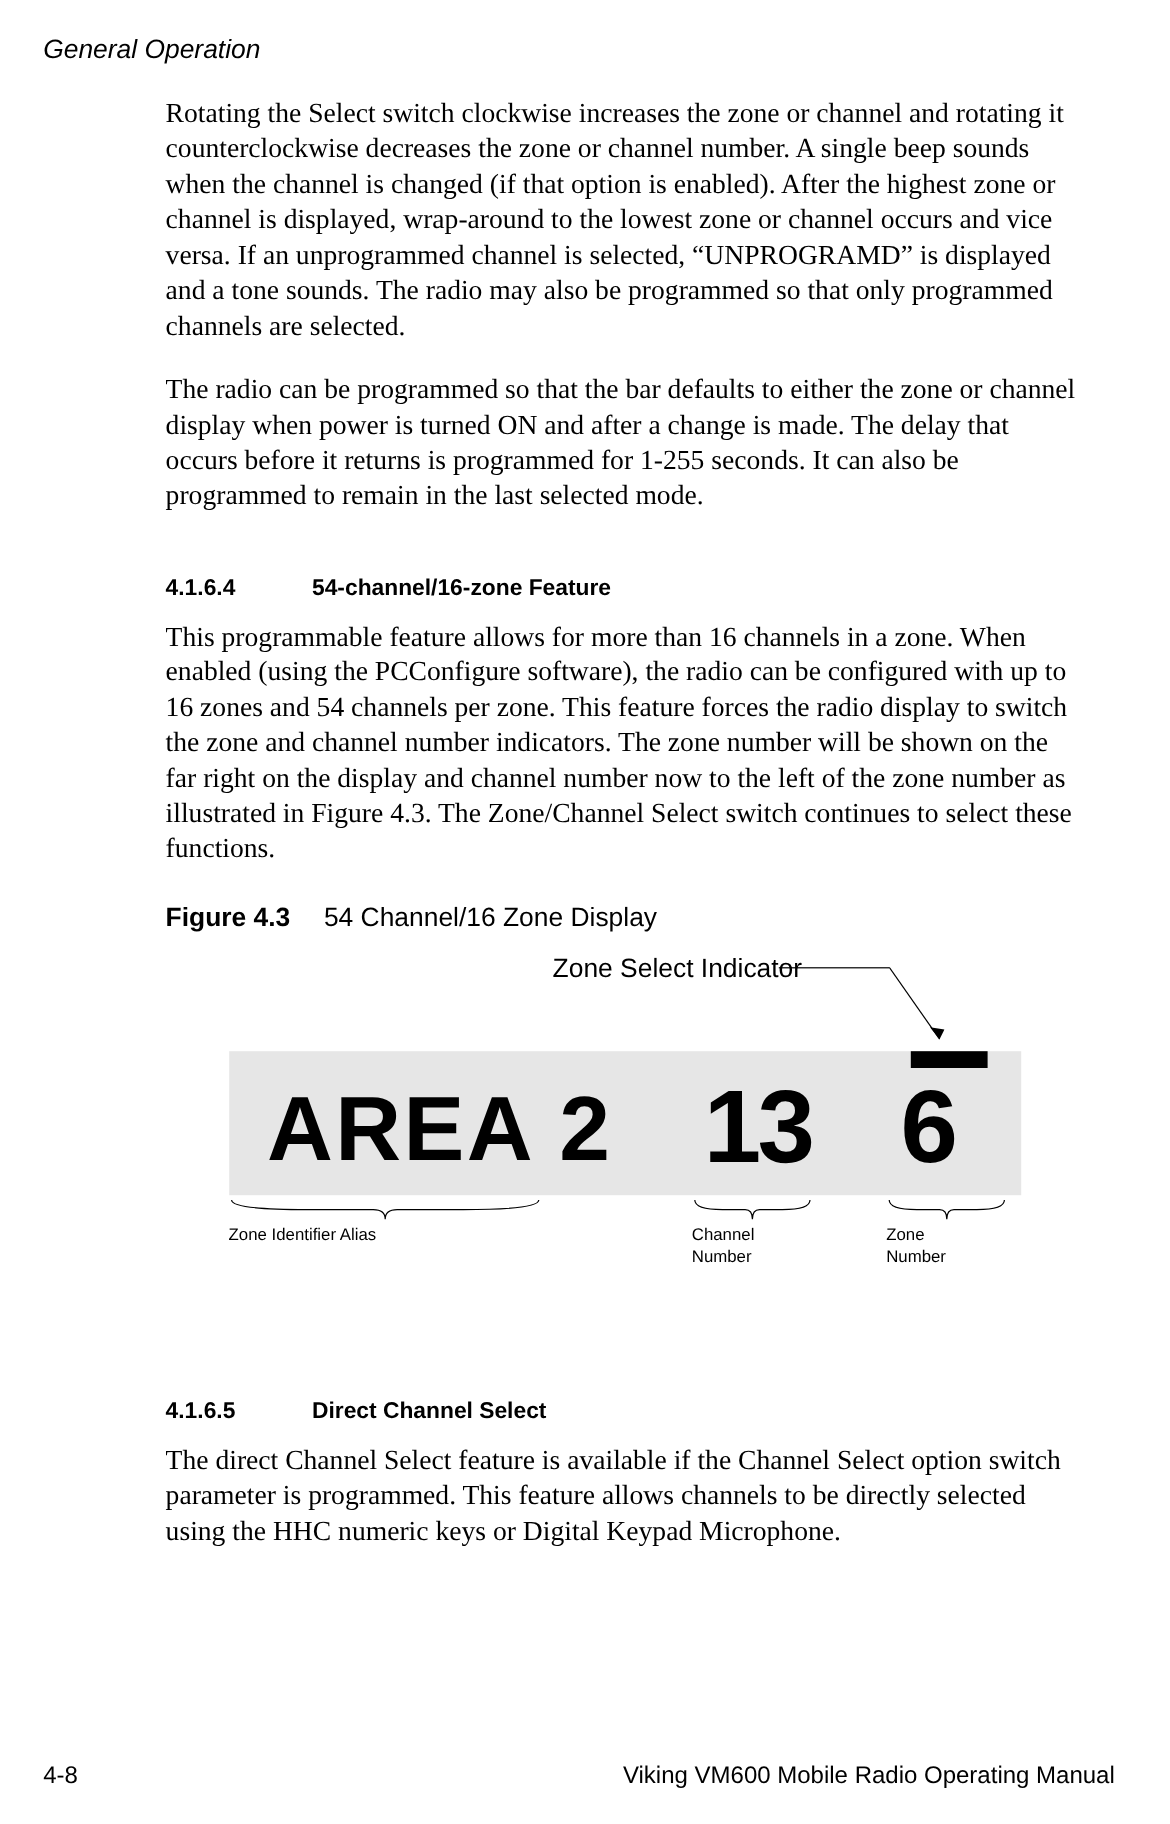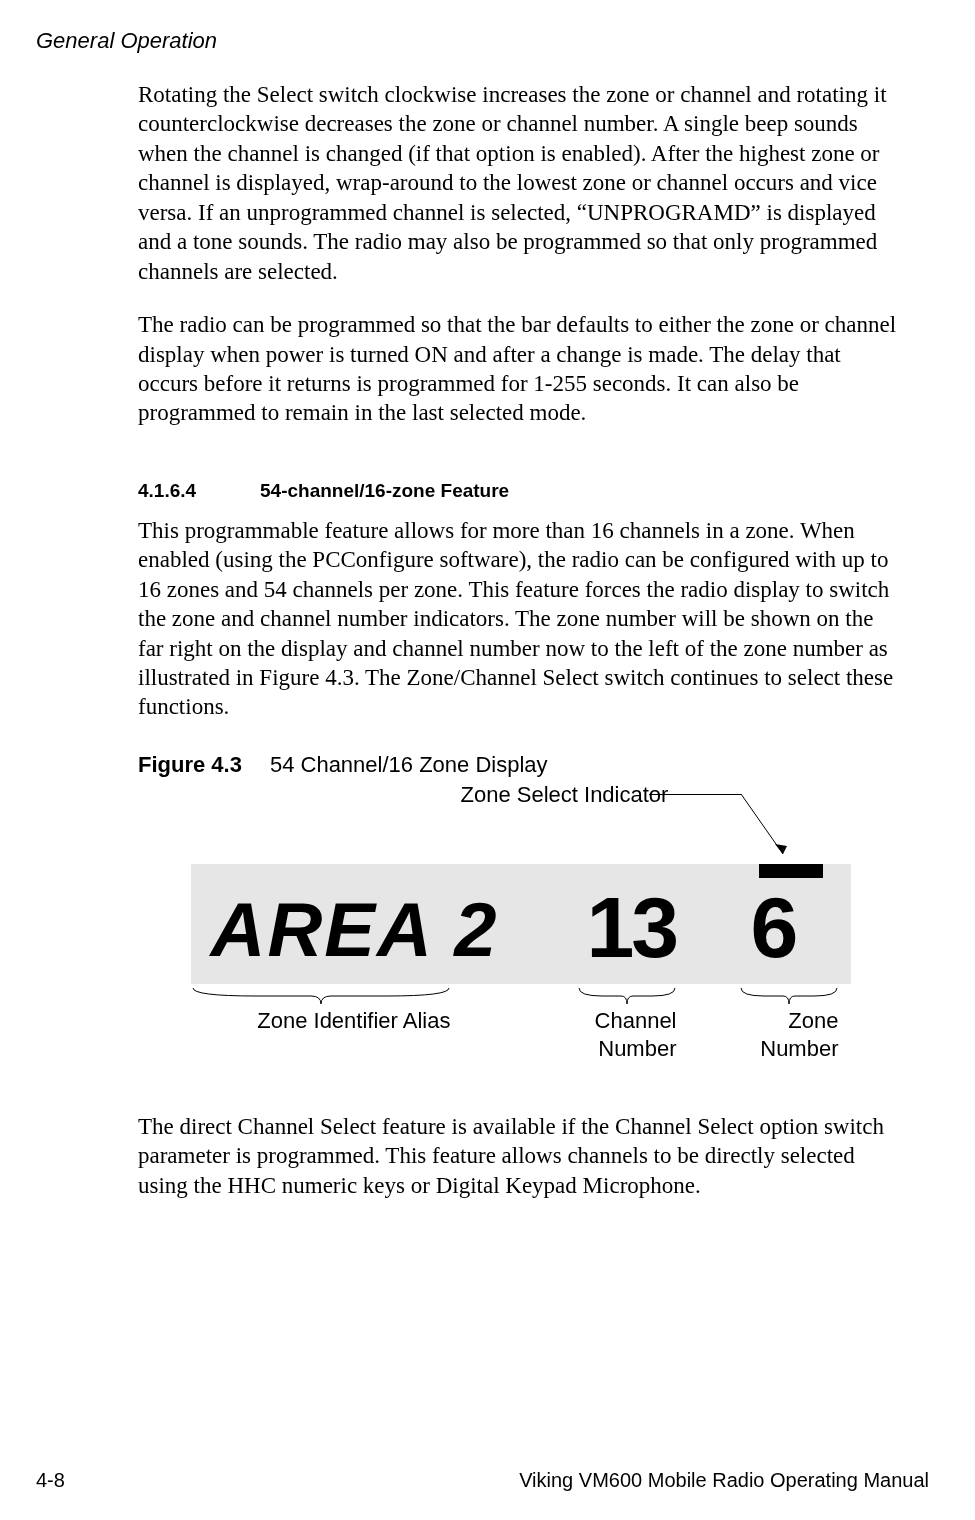--- a/index.html
+++ b/index.html
@@ -41,21 +41,21 @@
   .section-head {
     font-family: Arial, Helvetica, sans-serif;
     font-weight: bold;
     font-size: 19px;
     margin: 52px 0 14px 0;
   }
   .section-head .num { display:inline-block; width: 122px; }
   .fig-caption {
     font-family: Arial, Helvetica, sans-serif;
     font-size: 22px;
-    margin: 30px 0 4px 0;
+    margin: 30px 0 16px 0;
   }
   .fig-caption .fignum { font-weight: bold; margin-right: 28px; }
 
   
   .figure {
     position: relative;
     width: 700px;
     height: 320px;
     margin: 0 auto 10px auto;
     left: -20px;
@@ -85,41 +85,41 @@
     box-sizing: border-box;
   }
   .seg-text {
     position: absolute;
     font-family: "Arial Black", Arial, sans-serif;
     letter-spacing: 6px;
     font-size: 72px;
     top: 22px;
     font-weight: 900;
   }
-  .seg-area2 { left: 20px; letter-spacing: 2px; font-size: 76px; font-style: italic; }
+  .seg-area2 { left: 32px; letter-spacing: 2px; font-size: 76px; }
   .seg-ch { left: 396px; font-size: 86px; top: 14px; letter-spacing: -3px; }
   .seg-zn { left: 560px; font-size: 86px; top: 14px; letter-spacing: -2px; }
   .indicator-bar {
     position: absolute;
     top: 0px;
     left: 568px;
     width: 64px;
     height: 14px;
     background: #000;
   }
   .brace {
     position: absolute;
     font-family: Arial, sans-serif;
     text-align: center;
   }
   .brace svg { display:block; }
   .brace-label {
     font-family: Arial, Helvetica, sans-serif;
-    font-size: 22px;
-    text-align: right;
+    font-size: 14px;
+    text-align: left;
     line-height: 1.2;
     margin-top: 2px;
   }
   .footer {
     position: absolute;
     bottom: 28px;
     left: 36px;
     right: 36px;
     font-family: Arial, Helvetica, sans-serif;
     font-size: 20px;
@@ -180,20 +180,23 @@
 
       <div class="brace" style="top:204px; left:588px; width:100px;">
         <svg width="100" height="20">
             <path d="M2 2 Q2 10 25 10 L44 10 Q50 10 50 18 Q50 10 56 10 L75 10 Q98 10 98 2" fill="none" stroke="#000" stroke-width="1"></path>
           </svg>
         <div class="brace-label">Zone</div>
         <div class="brace-label">Number</div>
       </div>
     </div>
 
+    <div class="section-head">
+      <span class="num">4.1.6.5</span><span>Direct Channel Select</span>
+    </div>
     <p class="body">The direct Channel Select feature is available if the Channel Select option switch parameter is programmed. This feature allows channels to be directly selected using the HHC numeric keys or Digital Keypad Microphone.</p>
 
   </div>
 
   <div class="footer">
     <span class="pg">4-8</span>
     <span class="book">Viking VM600 Mobile Radio Operating Manual</span>
   </div>
 </div>
 

